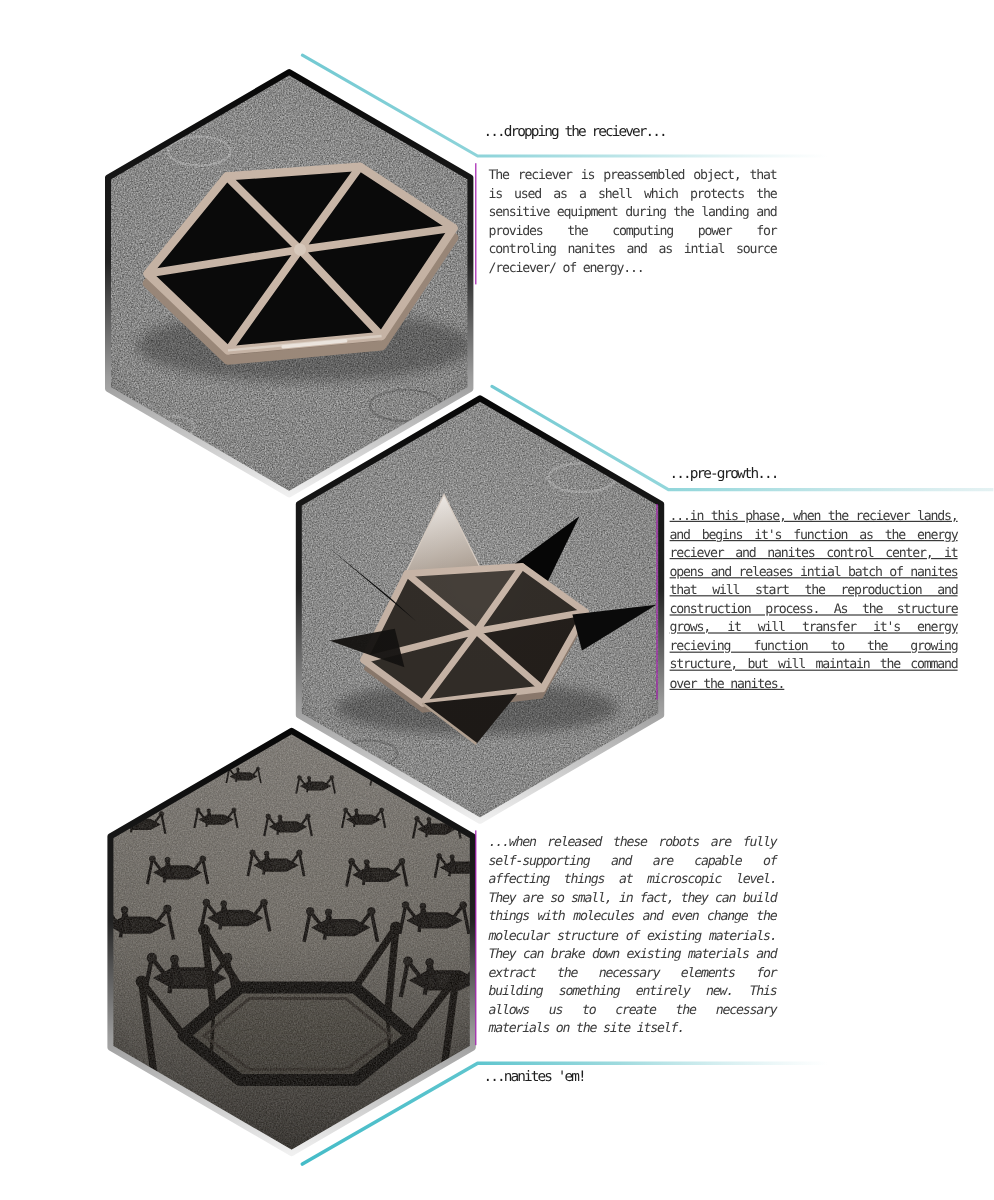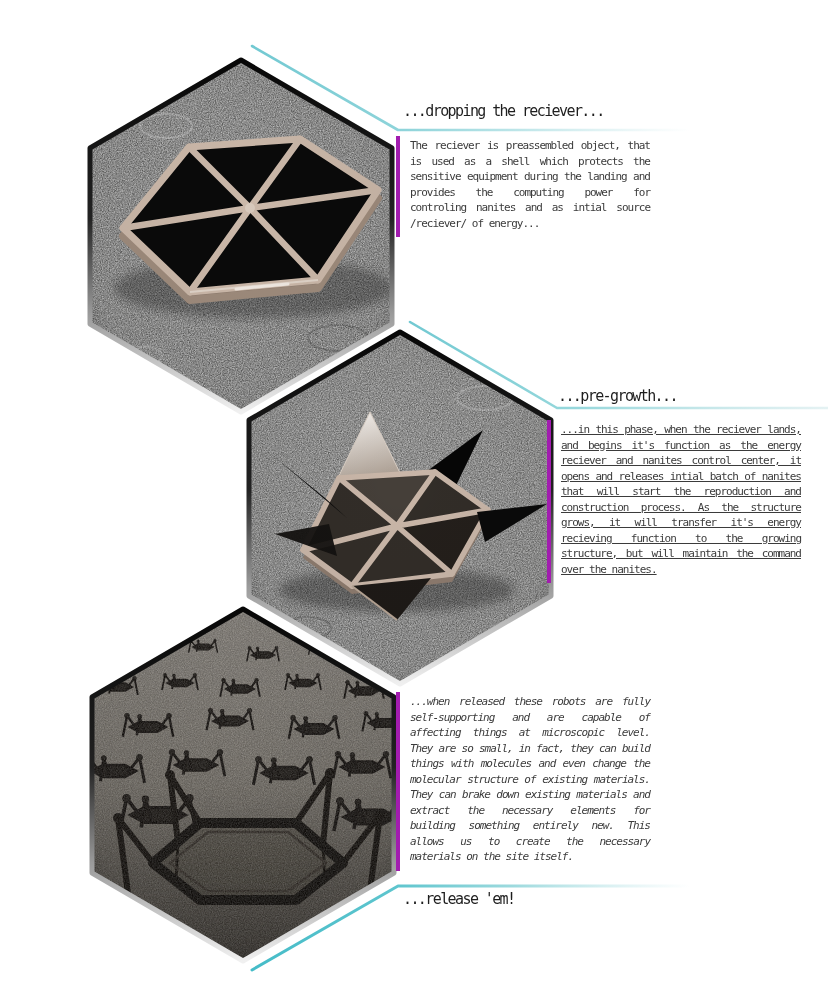--- a/index.html
+++ b/index.html
@@ -1,25 +1,25 @@
 <!DOCTYPE html>
 <html><head>
 <meta charset="utf-8">
 <style>
   html,body{margin:0;padding:0;background:#ffffff;}
   .page{position:relative;width:828px;height:1000px;background:#ffffff;overflow:hidden;
         font-family:"DejaVu Sans Mono","Liberation Mono",monospace;}
   .art{position:absolute;left:0;top:0;z-index:0;}
-  .title{position:absolute;z-index:2;font-size:15px;letter-spacing:-1.6px;color:#1e1e1e;
+  .title{position:absolute;z-index:2;font-size:12px;letter-spacing:-1.6px;color:#1e1e1e;
          white-space:nowrap;font-weight:normal;margin:0;}
   .t1{left:403px;top:102px;}
   .t2{left:558px;top:387px;}
   .t3{left:403px;top:890px;}
   .body{position:absolute;z-index:2;width:240px;margin:0;font-size:11px;line-height:15.5px;
-        letter-spacing:-1px;color:#3b3b3b;text-align:justify;border-left:4px solid #a21caf;
+        letter-spacing:-1px;color:#3b3b3b;text-align:justify;border-left:1px solid #a21caf;
         padding:2px 0 6px 10px;}
   .b1{left:396px;top:136px;}
   .b2{left:547px;top:420px;text-decoration:underline;}
   .b3{left:396px;top:692px;font-style:italic;}
 </style>
 </head>
 <body>
 
 <div class="page">
 
@@ -185,15 +185,15 @@
     </g>
   </svg>
 
   <h2 class="title t1">...dropping the reciever...</h2>
   <p class="body b1">The reciever is preassembled object, that is used as a shell which protects the sensitive equipment during the landing and provides the computing power for controling nanites and as intial source /reciever/ of energy...</p>
 
   <h2 class="title t2">...pre-growth...</h2>
   <p class="body b2">...in this phase, when the reciever lands, and begins it's function as the energy reciever and nanites control center, it opens and releases intial batch of nanites that will start the reproduction and construction process. As the structure grows, it will transfer it's energy recieving function to the growing structure, but will maintain the command over the nanites.</p>
 
   <p class="body b3">...when released these robots are fully self-supporting and are capable of affecting things at microscopic level. They are so small, in fact, they can build things with molecules and even change the molecular structure of existing materials. They can brake down existing materials and extract the necessary elements for building something entirely new. This allows us to create the necessary materials on the site itself.</p>
-  <h2 class="title t3">...release 'em!</h2>
+  <h2 class="title t3">...nanites 'em!</h2>
 
 </div>
 
 </body></html>

